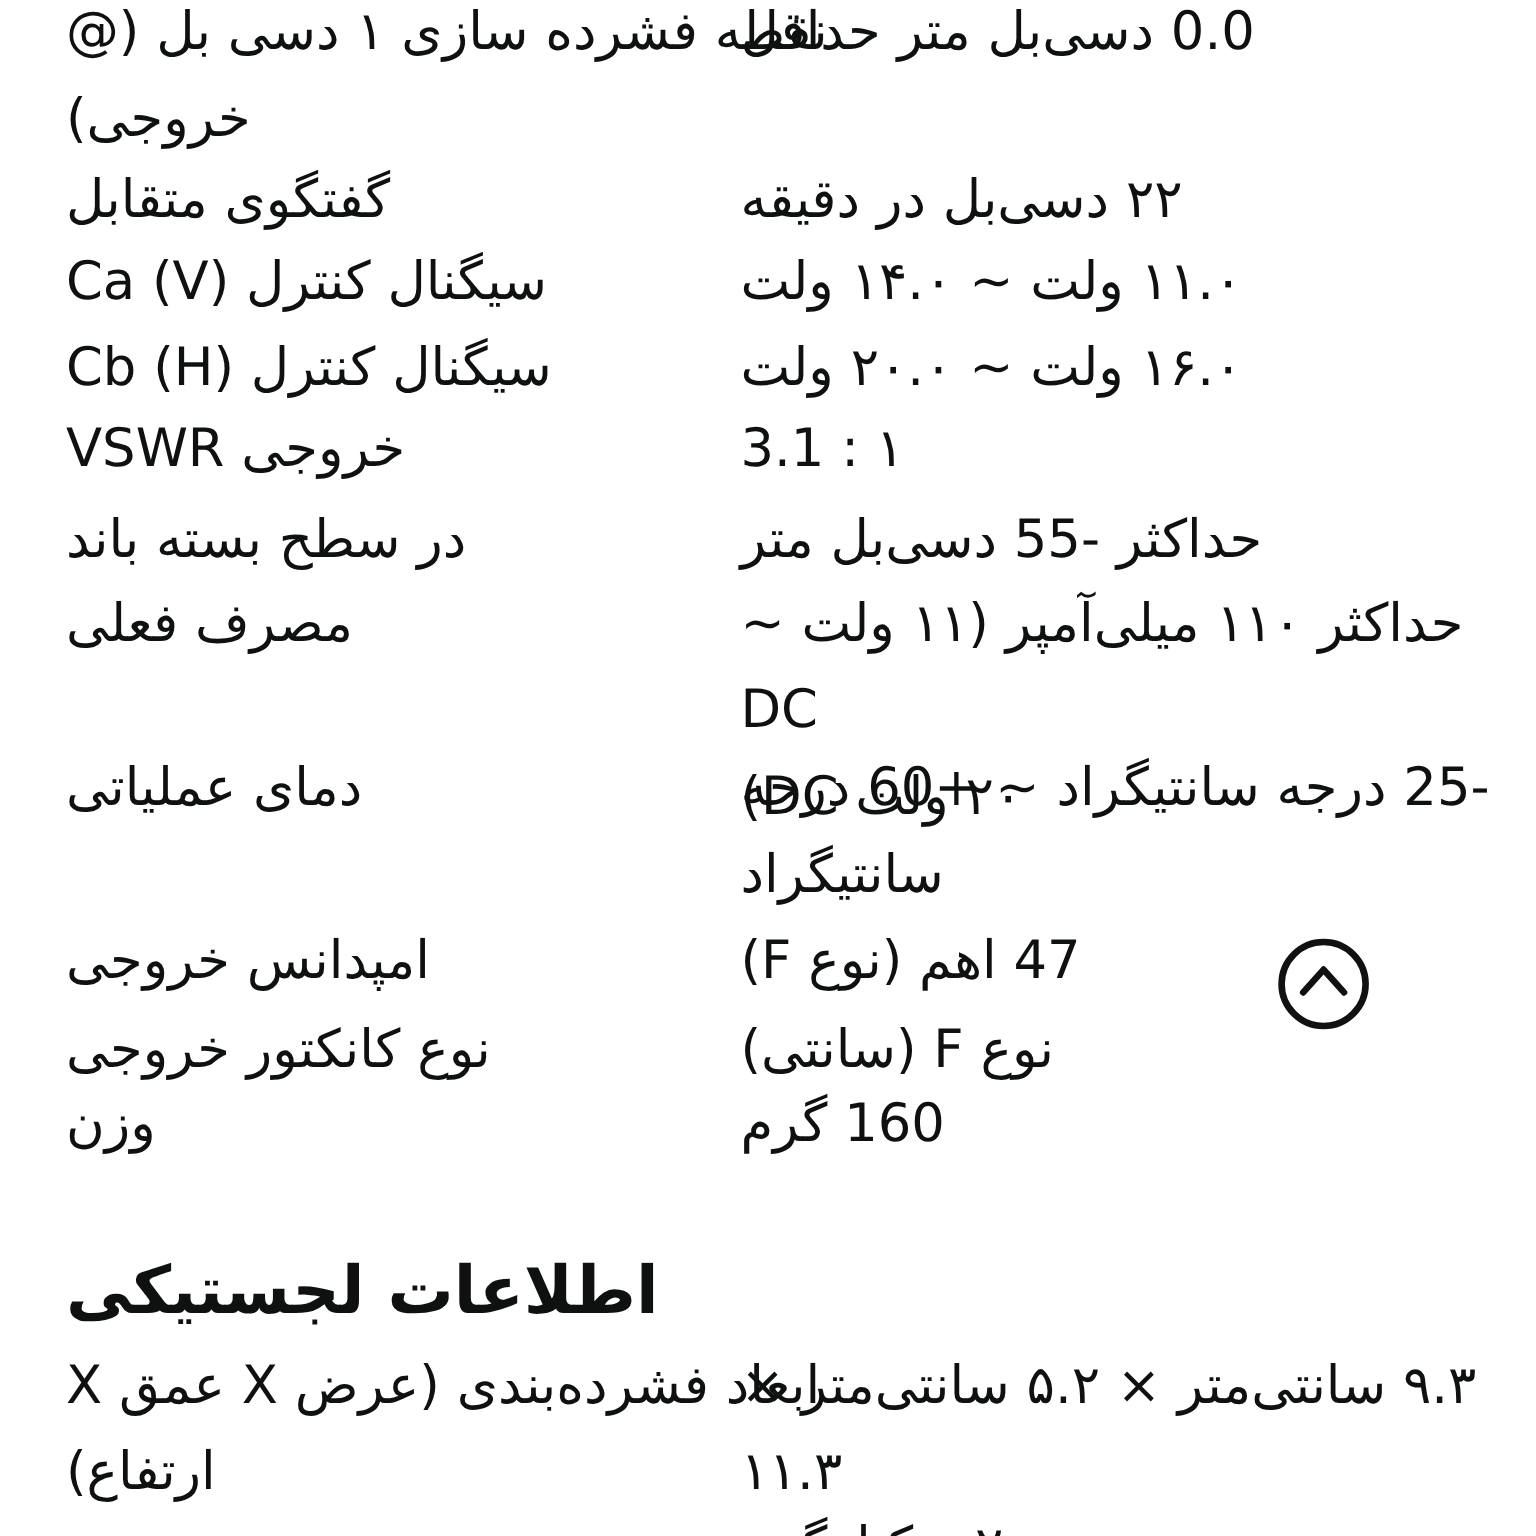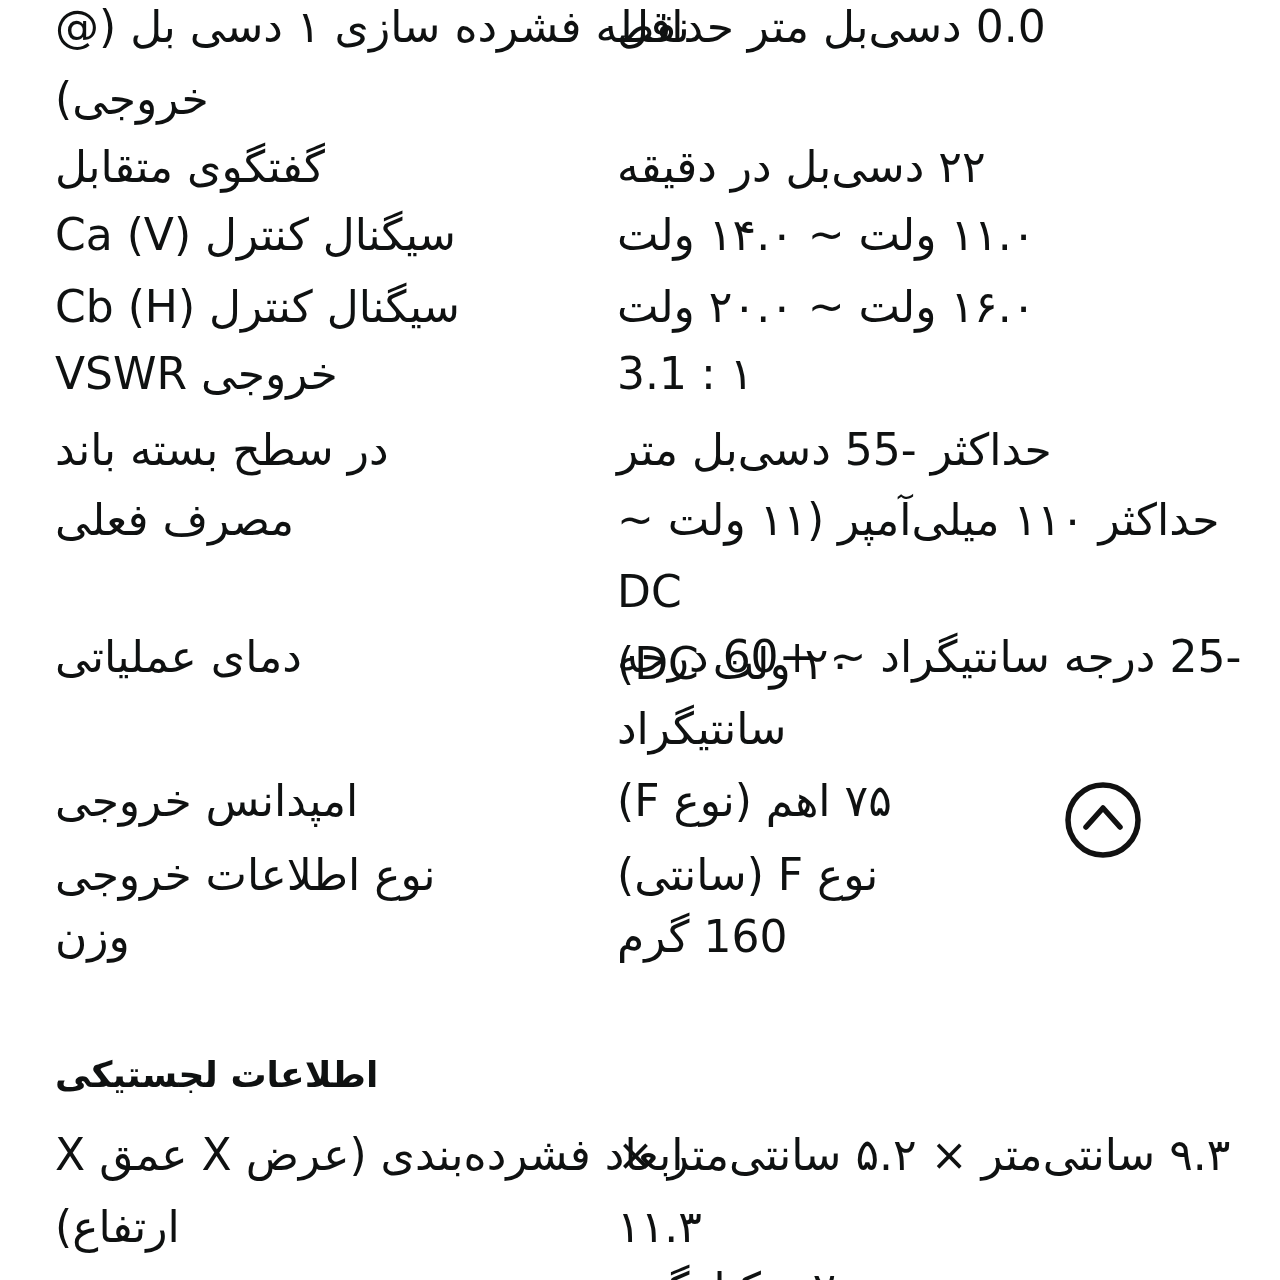--- a/index.html
+++ b/index.html
@@ -32,21 +32,21 @@
     font-weight:400;
   }
   .cell.label{ left:55px; }
   .cell.value{ left:617px; }
   .section-heading{
     position:absolute;
     left:55px;
     margin:0;
     direction:rtl;
     text-align:left;
-    font-size:36px;
+    font-size:55px;
     line-height:72px;
     font-weight:700;
     color:#0f1111;
   }
   .scroll-top{
     position:absolute;
     left:1063px;
     top:780px;
     width:80px;height:80px;
     padding:0;margin:0;
@@ -98,27 +98,27 @@
     <div class="cell label">مصرف فعلی</div>
   </div>
 
   <div class="row" style="top:621px">
     <div class="cell value">-25 درجه سانتیگراد ~ +60 درجه
 سانتیگراد</div>
     <div class="cell label">دمای عملیاتی</div>
   </div>
 
   <div class="row" style="top:765px">
-    <div class="cell value">۷۵ اهم (نوع F)</div>
+    <div class="cell value">47 اهم (نوع F)</div>
     <div class="cell label">امپدانس خروجی</div>
   </div>
 
   <div class="row" style="top:839px">
     <div class="cell value">نوع F (سانتی)</div>
-    <div class="cell label">نوع اطلاعات خروجی</div>
+    <div class="cell label">نوع کانکتور خروجی</div>
   </div>
 
   <div class="row" style="top:901px">
     <div class="cell value">160 گرم</div>
     <div class="cell label">وزن</div>
   </div>
 
   <h2 class="section-heading" style="top:1039px">اطلاعات لجستیکی</h2>
 
   <div class="row" style="top:1119px">

